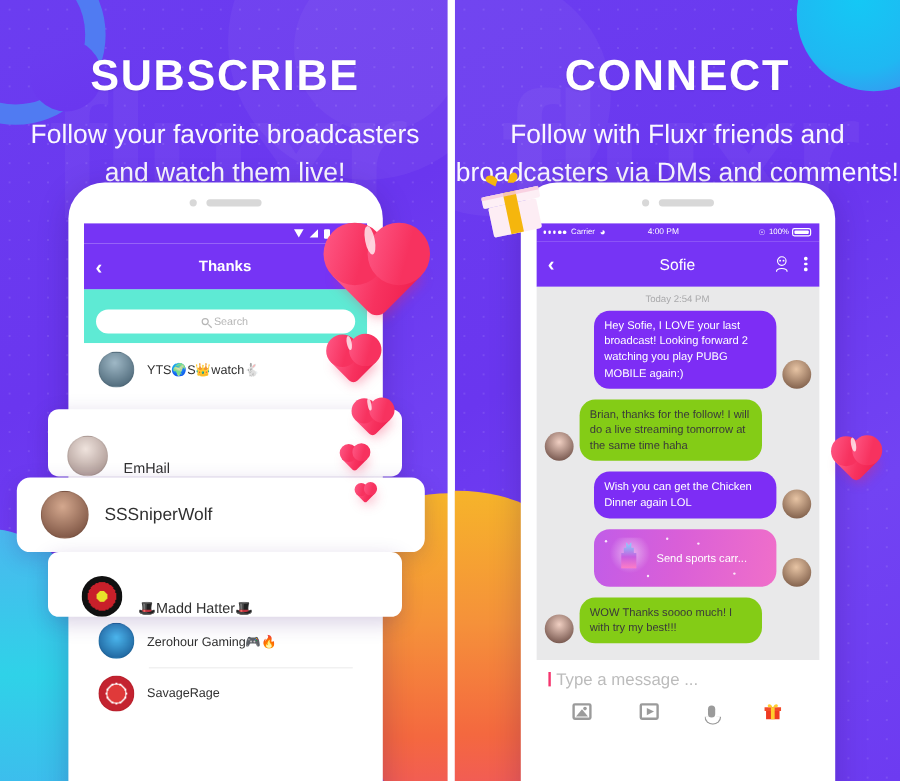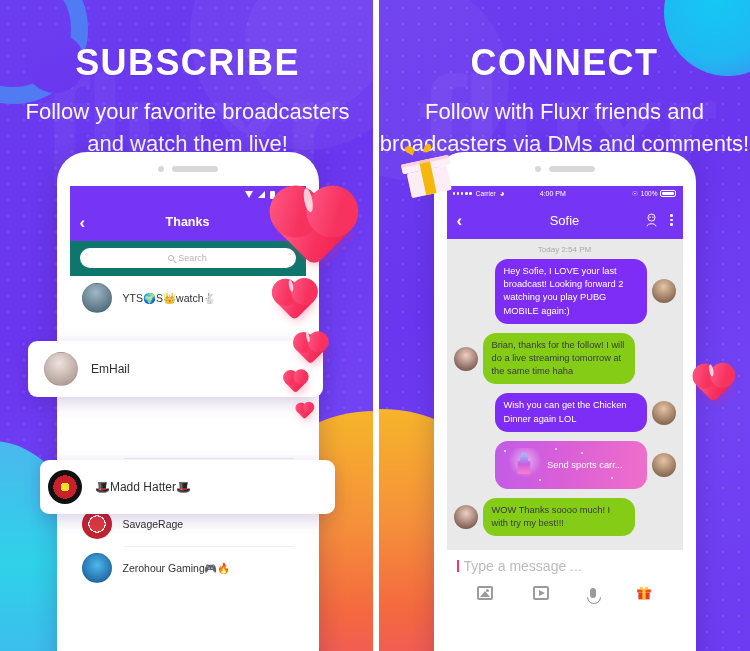--- a/index.html
+++ b/index.html
@@ -147,21 +147,21 @@
   .appbar .title {
     position:absolute; left:0; right:0; text-align:center;
     font-size:12.5px; font-weight:bold; pointer-events:none;
   }
   .appbar .title.thin { font-weight:400; font-size:13px; }
   .appbar .actions { margin-left:auto; display:flex; align-items:center; gap:12px; z-index:2; }
   .kebab { display:flex; flex-direction:column; gap:2.2px; cursor:pointer; }
   .kebab i { width:2.6px;height:2.6px;border-radius:50%;background:#fff;display:block; }
 
   
-  .search-wrap { background:#0f766e; padding:7px 10px 8px; }
+  .search-wrap { background:#5eead4; padding:17px 10px 8px; }
   .search-box {
     height:20px; background:#fff; border-radius:11px;
     display:flex; align-items:center; justify-content:center; gap:4px;
     color:#b6b6b6; font-size:9px;
   }
   .mag { width:6px;height:6px;border:1.2px solid #b6b6b6;border-radius:50%;position:relative;display:inline-block; }
   .mag:after{content:"";position:absolute;right:-3px;bottom:-2.5px;width:3.5px;height:1.2px;background:#b6b6b6;transform:rotate(45deg);}
 
   
   .follow-list { background:#fff; }
@@ -180,25 +180,25 @@
   .uname { font-size:10.5px; color:#303030; white-space:nowrap; }
 
   
   .float-card {
     position:absolute; background:#fff; border-radius:9px;
     box-shadow:0 5px 18px rgba(60,20,120,.20);
     display:flex; align-items:center; gap:13px;
     z-index:30;
   }
   .float-card .uname { font-size:12px; }
-  .float-card.c1 { left:28px; top:341px; width:295px; height:56px; padding:0 16px; }
+  .float-card.c1 { left:40px; top:341px; width:295px; height:56px; padding:0 16px;align-items:flex-end; }
   .float-card.c2 { left:14px; top:398px; width:340px; height:62px; padding:0 20px; border-radius:11px; }
   .float-card.c2 .uname { font-size:14.5px; }
   .float-card.c2 .avatar { width:40px;height:40px;flex:0 0 40px; }
-  .float-card.c3 { left:40px; top:460px; width:295px; height:54px; padding:0 8px; }
+  .float-card.c3 { left:40px; top:460px; width:295px; height:54px; padding:0 28px;align-items:flex-end; }
 
   
   .heart {
     position:absolute; z-index:40;
     background:linear-gradient(150deg,#ff5d8a 0%,#f7325f 55%,#f0204f 100%);
     transform:rotate(-45deg);
     box-shadow:0 3px 10px rgba(240,40,90,.35);
   }
   .heart:before,.heart:after{
     content:""; position:absolute; border-radius:50%;
@@ -220,21 +220,21 @@
 
   
   .gift-big {
     position:absolute; left:18px; top:140px; width:62px; height:62px;
     z-index:45; transform:rotate(-12deg);
   }
 
   
   .chat-area { background:#e9e9ea; height:311px; position:relative; padding:0 7px; overflow:hidden; }
   .chat-daystamp { text-align:center; font-size:8px; color:#a9a9ab; padding:6px 0 5px; }
-  .msg-row { display:flex; align-items:center; gap:5px; margin-bottom:9px; }
+  .msg-row { display:flex; align-items:flex-end; gap:5px; margin-bottom:9px; }
   .msg-row.out { justify-content:flex-end; }
   .bubble {
     max-width:152px; padding:6px 9px; border-radius:13px;
     font-size:9.3px; line-height:1.42;
   }
   .bubble.out { background:#7d2df5; color:#fff; }
   .bubble.in  { background:#84cc16; color:#3a3a3a; }
   .av-sm { width:24px;height:24px;border-radius:50%;flex:0 0 24px;background-size:cover;background-position:center; }
   .gift-bubble {
     width:152px; height:48px; border-radius:13px; position:relative; overflow:hidden;
@@ -335,34 +335,38 @@
           </div>
           <div class="follow-row" style="visibility:hidden">
             <span class="avatar"></span>
             <span class="uname">Madd Hatter</span>
           </div>
           <div class="follow-row">
             <span class="avatar" style="background:radial-gradient(circle at 50% 35%,#c39aa8,#4a2b3a)"></span>
             <span class="uname">Naia🏴[FSA]</span>
           </div>
           <div class="follow-row">
+            <span class="avatar" style="background:radial-gradient(circle at 50% 40%,#4cb8ef,#15528c)"></span>
+            <span class="uname">Zerohour Gaming🎮🔥</span>
+          </div>
+          <div class="follow-row">
             <span class="avatar" style="background:radial-gradient(circle at 50% 50%,#e03a3a 0 38%,#fff 38% 44%,#c42330 44%)"></span>
             <span class="uname">SavageRage</span>
-          </div>
-          <div class="follow-row">
-            <span class="avatar" style="background:radial-gradient(circle at 50% 40%,#4cb8ef,#15528c)"></span>
-            <span class="uname">Zerohour Gaming🎮🔥</span>
           </div>
         </div>
       </div>
     </div>
 
     <div class="float-card c1">
       <span class="avatar" style="width:34px;height:34px;flex:0 0 34px;background:radial-gradient(circle at 45% 32%,#efe3dd,#9f8a85)"></span>
       <span class="uname">EmHail</span>
+    </div>
+    <div class="float-card c2">
+      <span class="avatar" style="background:radial-gradient(circle at 45% 32%,#d4a88e,#6b4334)"></span>
+      <span class="uname">SSSniperWolf</span>
     </div>
     <div class="float-card c3">
       <span class="avatar" style="width:34px;height:34px;flex:0 0 34px;background:radial-gradient(circle at 50% 50%,#e8e22a 0 20%,#c9202a 20% 52%,#111 52%)"></span>
       <span class="uname">🎩Madd Hatter🎩</span>
     </div>
 
     <div class="heart h1">
         <span class="gl"></span>
       </div>
     <div class="heart h2">

